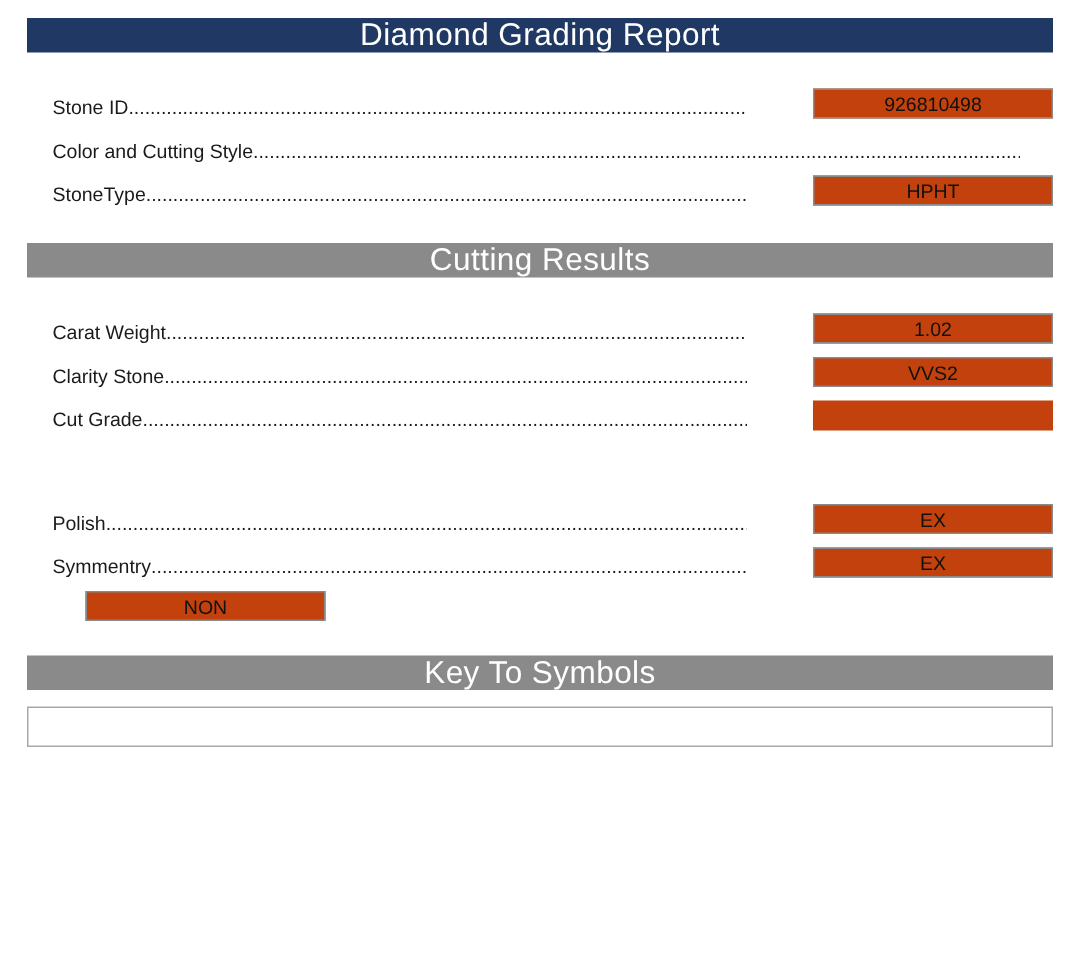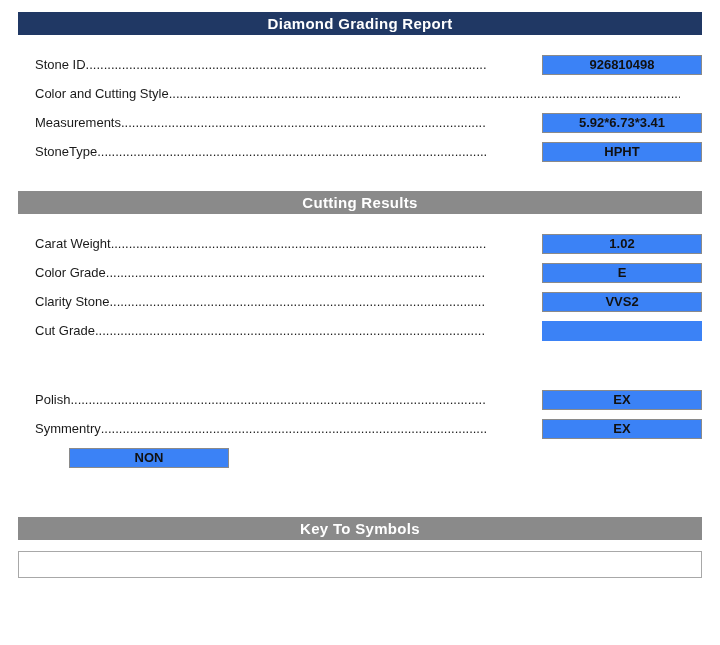--- a/index.html
+++ b/index.html
@@ -18,36 +18,35 @@
     overflow: hidden;
   }
   .page {
     width: 720px;
     height: 645px;
     padding: 12px 18px 0 18px;
   }
   .bar {
     height: 23px;
     display: flex;
-    align-items: center;
     justify-content: center;
     color: #ffffff;
-    font-weight: bold;
-    font-size: 15px;
+    font-weight: normal;
+    font-size: 21px;
     letter-spacing: 0.3px;
   }
   .bar.navy { background: var(--navy); }
   .bar.gray { background: var(--gray); }
 
   .section-body { padding: 15px 0 25px 0; }
-  .section-body.short { padding: 15px 0 45px 0; }
+  .section-body.short { padding: 15px 0 23px 0; }
 
   .row {
     display: flex;
-    align-items: center;
+    align-items: flex-end;
     height: 29px;
     padding-left: 17px;
   }
   .left {
     flex: 1 1 auto;
     display: flex;
     align-items: baseline;
     overflow: hidden;
     margin-right: 22px;
   }
@@ -63,29 +62,28 @@
     font-size: 13px;
     color: #1a1a1a;
   }
   .dots::after {
     content: "........................................................................................................................................................................................................................................................................................................";
   }
   .value-box {
     flex: 0 0 160px;
     width: 160px;
     height: 20px;
-    margin-left: 34px;
+    margin-left: 22px;
     border: 1px solid var(--box-border);
     display: flex;
     align-items: center;
     justify-content: center;
     font-size: 13px;
     color: #111;
-    background: #3b82f6;
-    font-weight: bold;
+    background: #c2410c;
   }
   .value-box.hidden-box {
     border-color: transparent;
   }
   .key-box {
     margin-top: 11px;
     height: 27px;
     border: 1px solid #a8a8a8;
     background: #fff;
   }
@@ -107,51 +105,37 @@
       <span class="value-box">926810498</span>
     </div>
     <div class="row">
       <span class="left">
         <span class="label">Color and Cutting Style</span>
         <span class="dots"></span>
       </span>
     </div>
     <div class="row">
       <span class="left">
-        <span class="label">Measurements</span>
-        <span class="dots"></span>
-      </span>
-      <span class="value-box">5.92*6.73*3.41</span>
-    </div>
-    <div class="row">
-      <span class="left">
         <span class="label">StoneType</span>
         <span class="dots"></span>
       </span>
       <span class="value-box">HPHT</span>
     </div>
   </div>
 
   <div class="bar gray">
     <span>Cutting Results</span>
   </div>
   <div class="section-body">
     <div class="row">
       <span class="left">
         <span class="label">Carat Weight</span>
         <span class="dots"></span>
       </span>
       <span class="value-box">1.02</span>
-    </div>
-    <div class="row">
-      <span class="left">
-        <span class="label">Color Grade</span>
-        <span class="dots"></span>
-      </span>
-      <span class="value-box">E</span>
     </div>
     <div class="row">
       <span class="left">
         <span class="label">Clarity Stone</span>
         <span class="dots"></span>
       </span>
       <span class="value-box">VVS2</span>
     </div>
     <div class="row">
       <span class="left">

